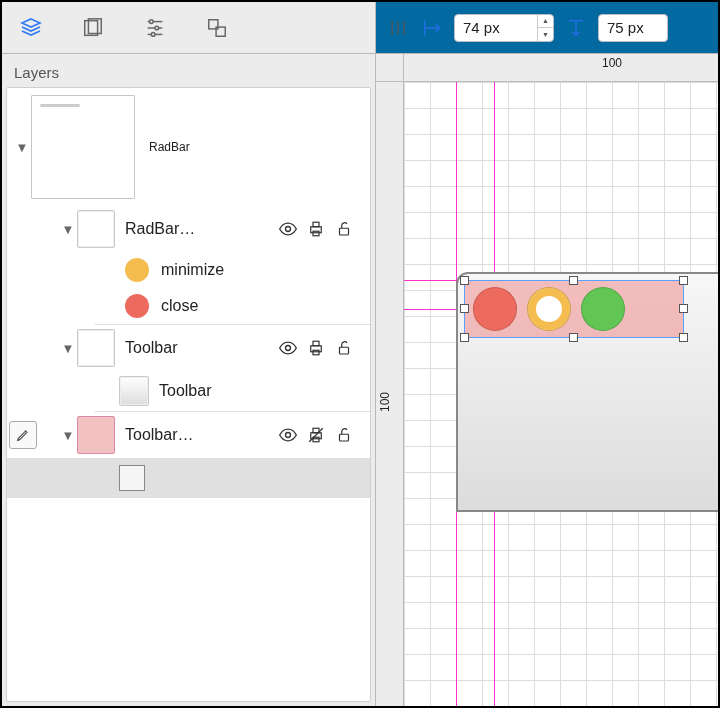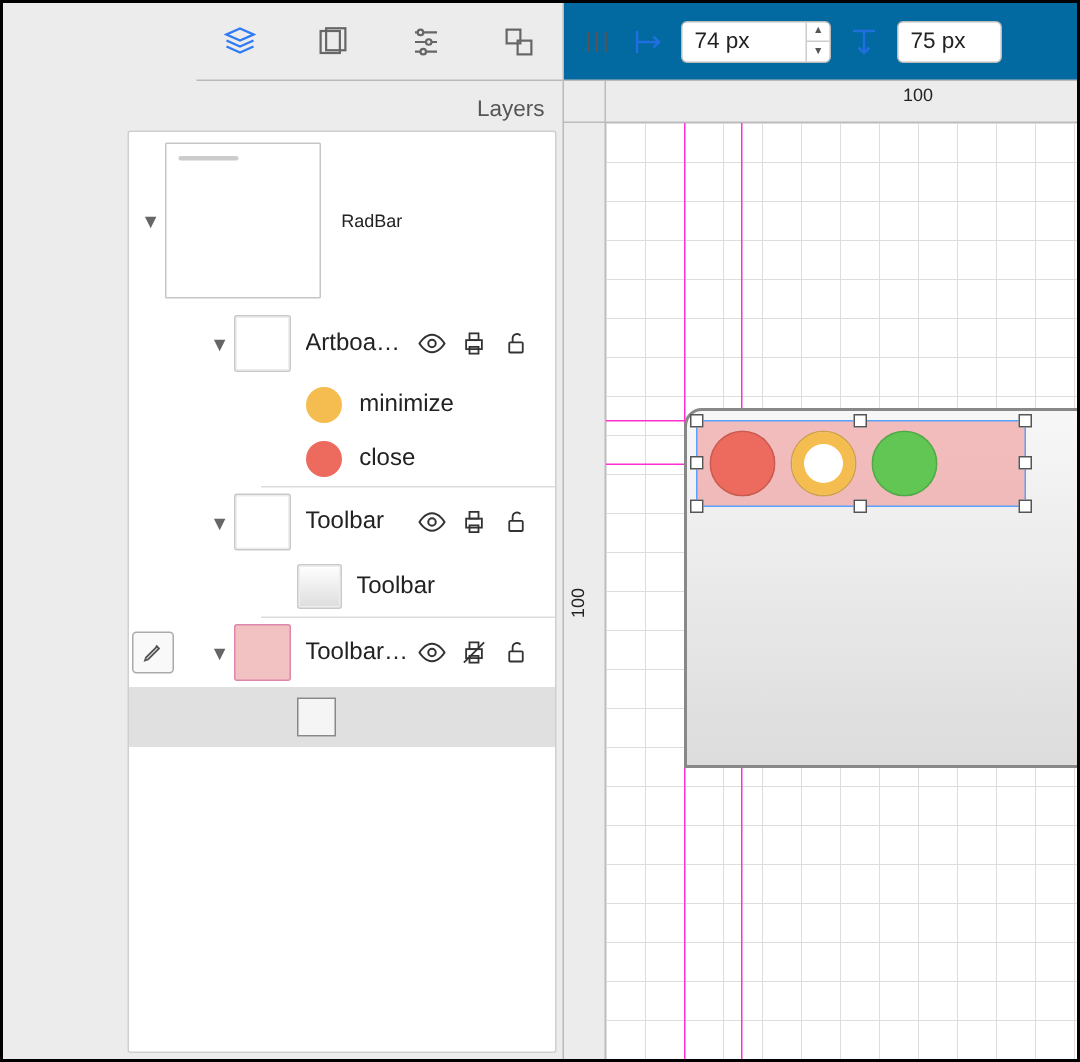--- a/index.html
+++ b/index.html
@@ -1,20 +1,20 @@
 <!DOCTYPE html>
 <html><head>
 <meta charset="utf-8">
 <style>
 * { margin: 0; padding: 0; box-sizing: border-box; font-family: -apple-system, "Helvetica Neue", Arial, sans-serif; font-size: 13px; color: #222; }
 body { background: #fff; }
 .window { width: 720px; height: 708px; border: 2px solid #000; display: flex; overflow: hidden; }
 
 
-.sidebar { width: 374px; min-width: 374px; background: #ececec; border-right: 1px solid #b9b9b9; display: flex; flex-direction: column; align-items: flex-end; }
+.sidebar { width: 374px; min-width: 374px; background: #ececec; border-right: 1px solid #b9b9b9; display: flex; flex-direction: column; }
 .topstrip { height: 52px; border-bottom: 1px solid #b9b9b9; display: flex; align-items: center; gap: 32px; padding: 0 14px; }
 .topstrip .ticon { width: 30px; height: 30px; display: flex; align-items: center; justify-content: center; cursor: pointer; }
 .panel-title { padding: 10px 12px 6px; font-size: 15px; color: #555; }
 .tree { flex: 1; overflow: auto; margin: 0 4px 4px 4px; border: 1px solid #cfcfcf; border-radius: 2px; background: #fff; }
 
 .row { display: flex; align-items: center; padding: 4px 8px 4px 0; min-height: 42px; position: relative; }
 .arrow { width: 14px; height: 14px; display: flex; align-items: center; justify-content: center; color: #666; cursor: pointer; margin-right: 2px; }
 .spacer { display: inline-block; }
 .thumb { width: 38px; height: 38px; background: #fff; border: 1px solid #c9c9c9; box-shadow: 0 0 0 1px #eee inset; margin-right: 10px; flex-shrink: 0; border-radius: 2px; }
 .layer-label { flex: 1; font-size: 16px; white-space: nowrap; overflow: hidden; text-overflow: ellipsis; padding-right: 6px; }
@@ -121,21 +121,21 @@
         <span class="spacer" style="width:8px"></span>
         <div class="arrow">▼</div>
         <div class="bigthumb"></div>
         <span class="layer-label" style="font-size:12px">RadBar</span>
       </div>
 
       <div class="row">
         <span class="spacer" style="width:54px"></span>
         <div class="arrow">▼</div>
         <div class="thumb"></div>
-        <span class="layer-label">Artboa…</span>
+        <span class="layer-label">RadBar…</span>
         <div class="actions">
           <div class="aicon">
               <svg width="20" height="20" viewBox="0 0 24 24">
                 <g fill="none" stroke="#333" stroke-width="1.6">
                   <path d="M2 12s4-7 10-7 10 7 10 7-4 7-10 7S2 12 2 12z"></path>
                   <circle cx="12" cy="12" r="3"></circle>
                 </g>
               </svg>
             </div>
           <div class="aicon">

